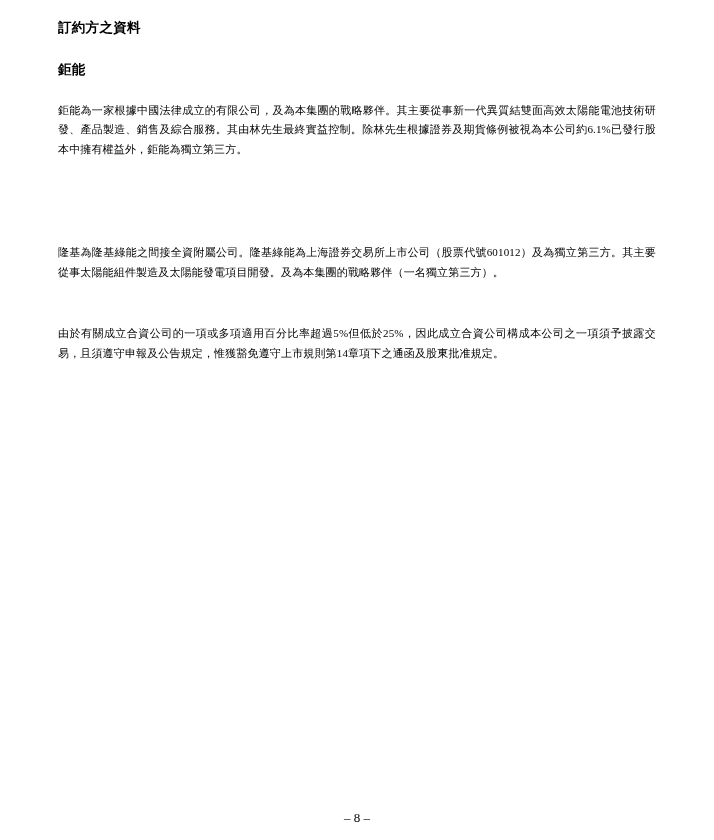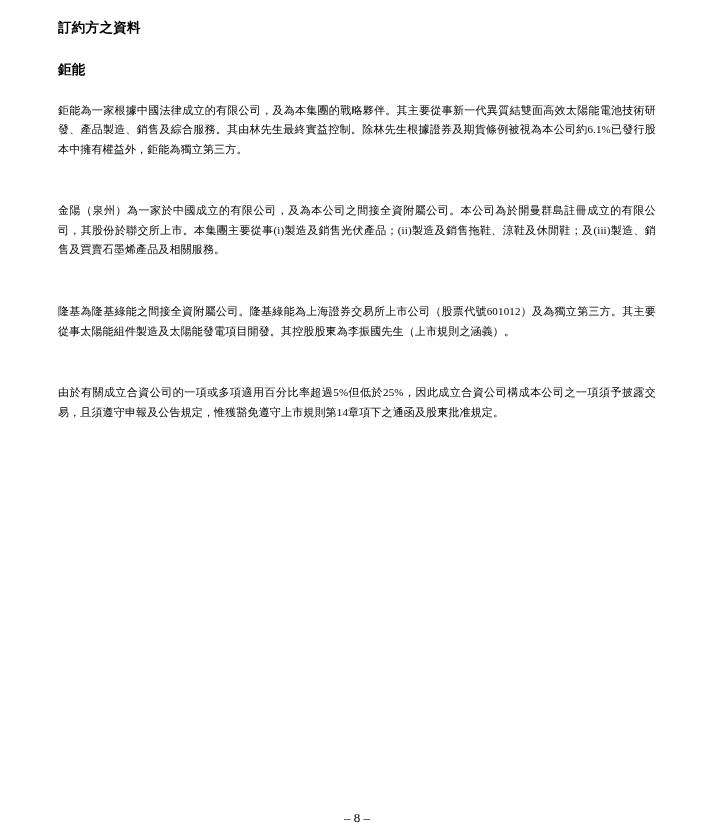--- a/index.html
+++ b/index.html
@@ -77,26 +77,25 @@
 
     <div class="gap-para-heading"></div>
 
     <h3 class="sub-heading">鉅能</h3>
     <div class="gap-heading-para"></div>
     <p class="para">鉅能為一家根據中國法律成立的有限公司，及為本集團的戰略夥伴。其主要從事新一代異質結雙面高效太陽能電池技術研發、產品製造、銷售及綜合服務。其由林先生最終實益控制。除林先生根據證券及期貨條例被視為本公司約6.1%已發行股本中擁有權益外，鉅能為獨立第三方。</p>
 
     <div class="gap-para-heading"></div>
 
     <div class="gap-heading-para"></div>
-    <p class="para">金陽（泉州）為一家於中國成立的有限公司，及為本公司之間接全資附屬公司。本公司為於開曼群島註冊成立的有限公司，其股份於聯交所上市。本集團主要從事(i)製造及銷售光伏產品；(ii)製造及銷售拖鞋、涼鞋及休閒鞋；及(iii)製造、銷售及買賣石墨烯產品及相關服務。</p>
 
     <div class="gap-para-heading"></div>
 
     <div class="gap-heading-para"></div>
-    <p class="para">隆基為隆基綠能之間接全資附屬公司。隆基綠能為上海證券交易所上市公司（股票代號601012）及為獨立第三方。其主要從事太陽能組件製造及太陽能發電項目開發。其控股股東為李振國先生（上市規則之涵義）。</p>
+    <p class="para">隆基為隆基綠能之間接全資附屬公司。隆基綠能為上海證券交易所上市公司（股票代號601012）及為獨立第三方。其主要從事太陽能組件製造及太陽能發電項目開發。及為本集團的戰略夥伴（一名獨立第三方）。</p>
 
     <div class="gap-para-heading"></div>
 
     <div class="gap-heading-para"></div>
     <p class="para">由於有關成立合資公司的一項或多項適用百分比率超過5%但低於25%，因此成立合資公司構成本公司之一項須予披露交易，且須遵守申報及公告規定，惟獲豁免遵守上市規則第14章項下之通函及股東批准規定。</p>
 
   </div>
 </div>
 
 <div class="footer">– 8 –</div>

